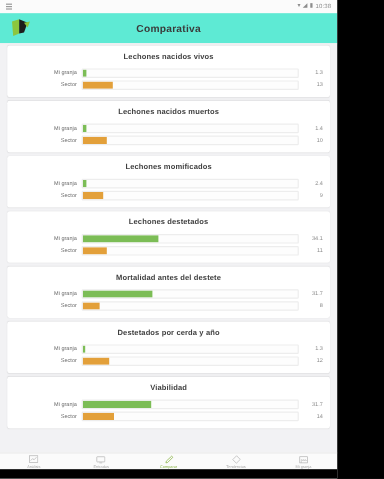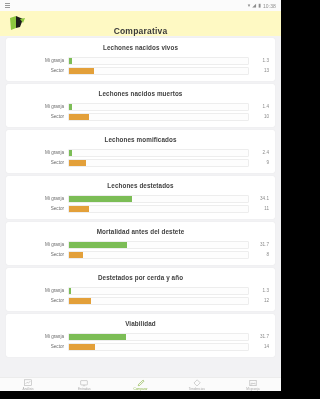--- a/index.html
+++ b/index.html
@@ -58,23 +58,23 @@
   .sb-time {
     font-size: 5px;
     line-height: 6px;
     color: #8d8d8d;
     letter-spacing: 0.1px;
   }
 
   
   .header {
     height: 25px;
-    background: #fef9c3;
-    display: flex;
-    align-items: flex-end;
+    background: #5eead4;
+    display: flex;
+    align-items: center;
     position: relative;
     border-bottom: 1px solid #ececec;
   }
   .logo {
     position: absolute;
     left: 8px;
     top: 4px;
     width: 20px;
     height: 17px;
   }

